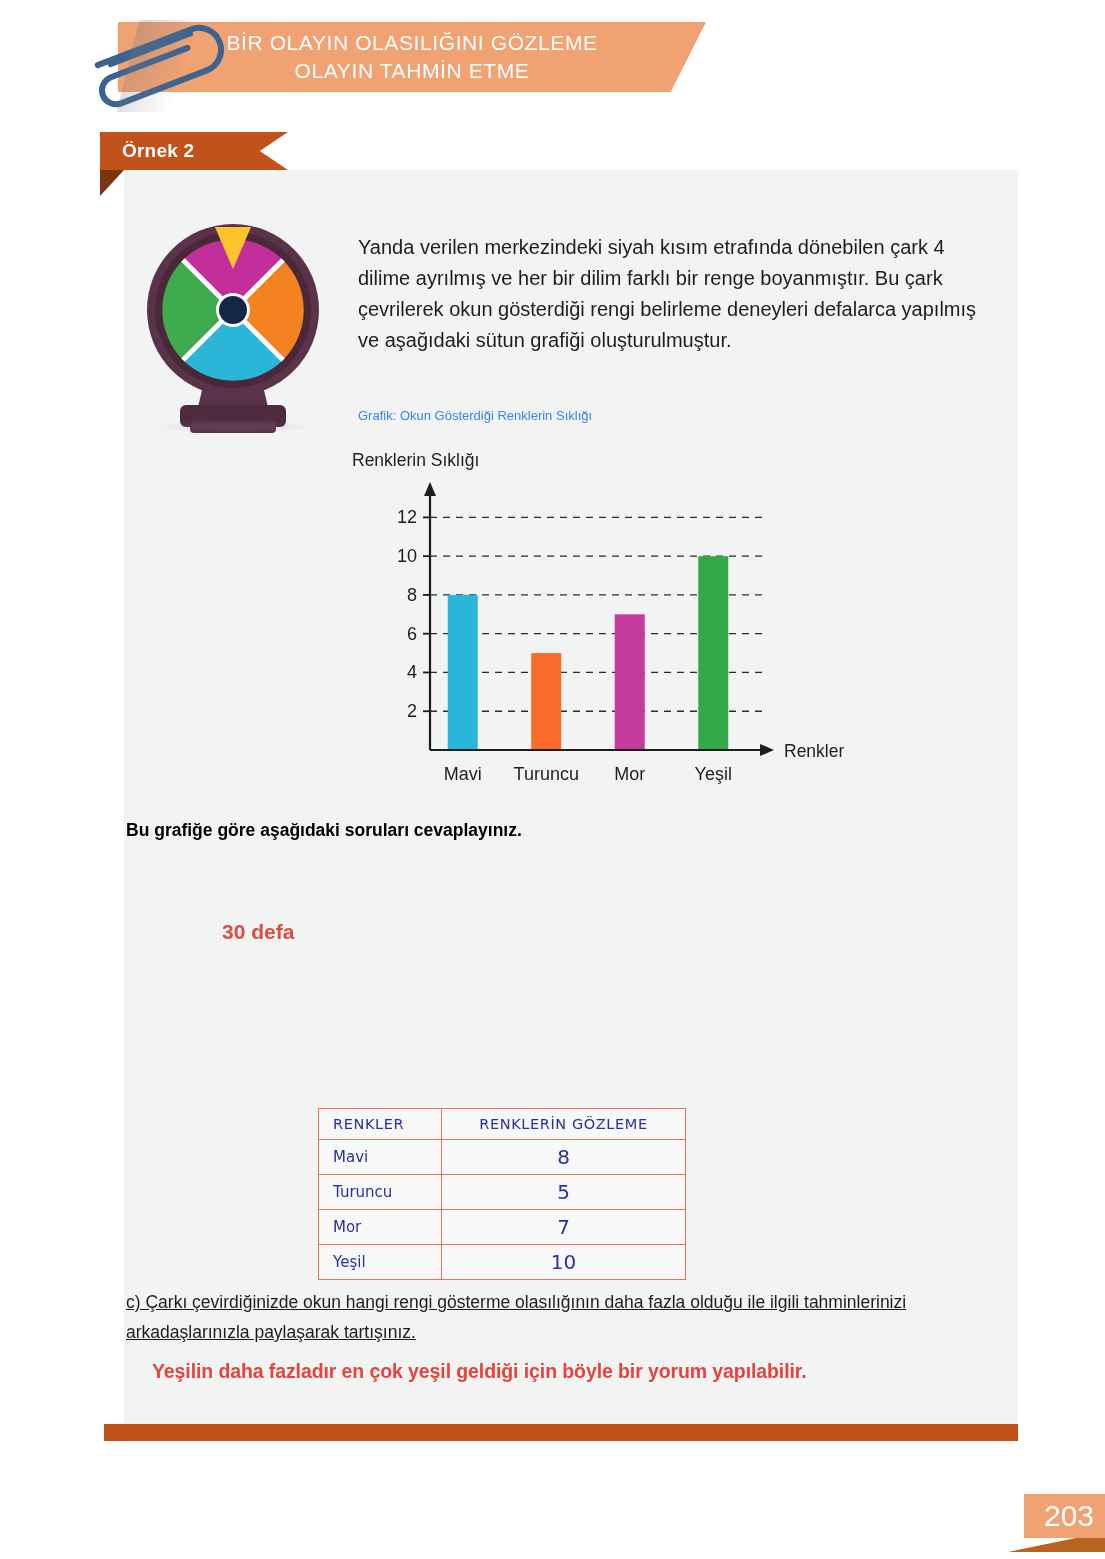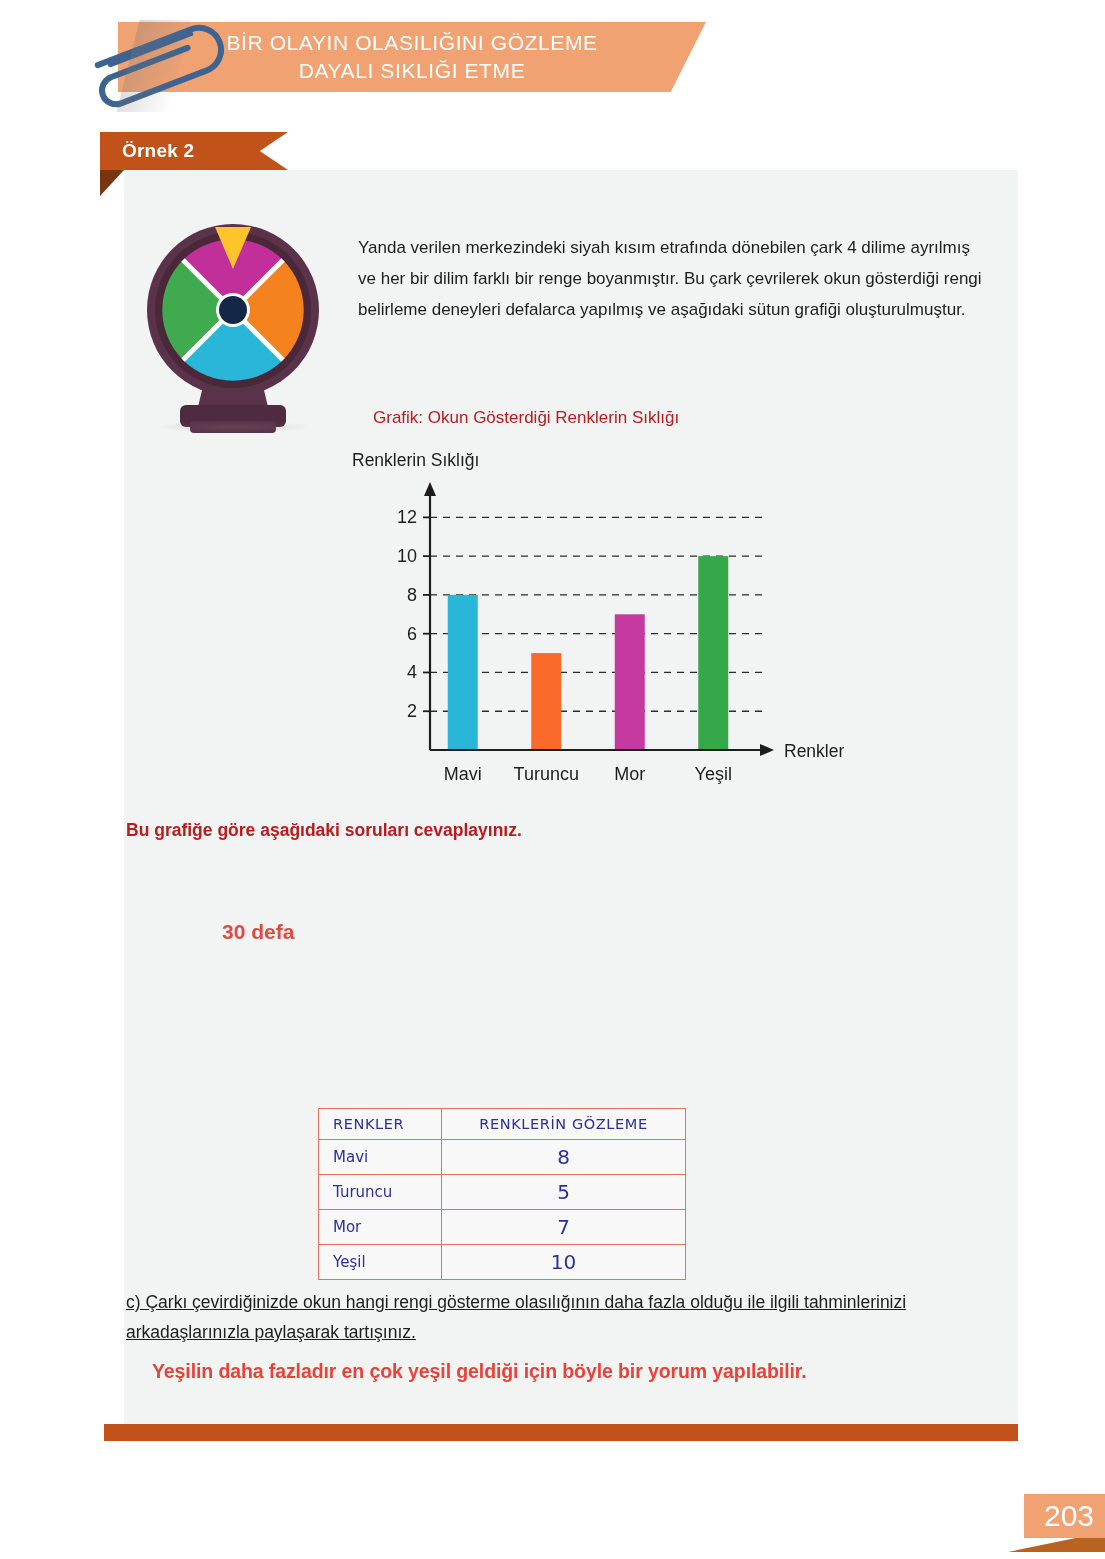--- a/index.html
+++ b/index.html
@@ -72,39 +72,39 @@
   
   .wheel-wrap { position: absolute; left: 138px; top: 215px; width: 190px; height: 230px; }
   .wheel-base-shadow {
     position: absolute; left: 16px; top: 206px; width: 160px; height: 12px;
     background: radial-gradient(ellipse at center, rgba(120,110,115,.28), rgba(120,110,115,0) 70%);
   }
 
   
   .intro-text {
     position: absolute; left: 358px; top: 232px; width: 632px;
-    font-size: 17px; line-height: 31px; color: #1d1d1d; text-align: left;
+    font-size: 20px; line-height: 31px; color: #1d1d1d; text-align: left;
   }
   .chart-caption {
     position: absolute; left: 358px; top: 408px;
-    font-size: 17px; color: #b91c1c; margin-left: 15px;
+    font-size: 13px; color: #3b82f6;
   }
   .yaxis-title {
     position: absolute; left: 352px; top: 450px;
     font-size: 17.5px; color: #1d1d1d;
   }
 
   
   .chart { position: absolute; left: 360px; top: 478px; width: 520px; height: 320px; }
   .chart svg { display: block; }
 
   
   .q-bold {
     position: absolute; left: 126px; top: 820px; width: 860px;
-    font-size: 17.5px; font-weight: bold; color: #b91c1c;
+    font-size: 17.5px; font-weight: bold; color: #000000;
   }
   .q-a {
     position: absolute; left: 126px; top: 864px; width: 860px;
     font-size: 17.5px; color: #1d1d1d;
   }
   .ans-a {
     position: absolute; left: 222px; top: 920px;
     font-size: 21px; font-weight: bold; color: #dd4b44;
   }
   .q-b {
@@ -157,21 +157,21 @@
     color: #ffffff; font-size: 30px;
   }
 </style>
 </head>
 <body>
 
 <div class="page">
 
   <div class="header-banner">
     <div class="header-line">BİR OLAYIN OLASILIĞINI GÖZLEME</div>
-    <div class="header-line">DAYALI SIKLIĞI ETME</div>
+    <div class="header-line">OLAYIN TAHMİN ETME</div>
   </div>
 
   <div class="clip-wrap">
     <div class="clip-shadow"></div>
     <svg width="190" height="96" viewBox="0 0 190 96">
       <g transform="rotate(-21 95 48)" fill="none" stroke="#3d6390" stroke-width="6" stroke-linecap="round">
         <path d="M40 26 h100 a22 22 0 0 1 0 44 h-92 a14 14 0 0 1 0 -28 h82"></path>
         <path d="M52 30 h86" stroke-width="5"></path>
       </g>
     </svg>

